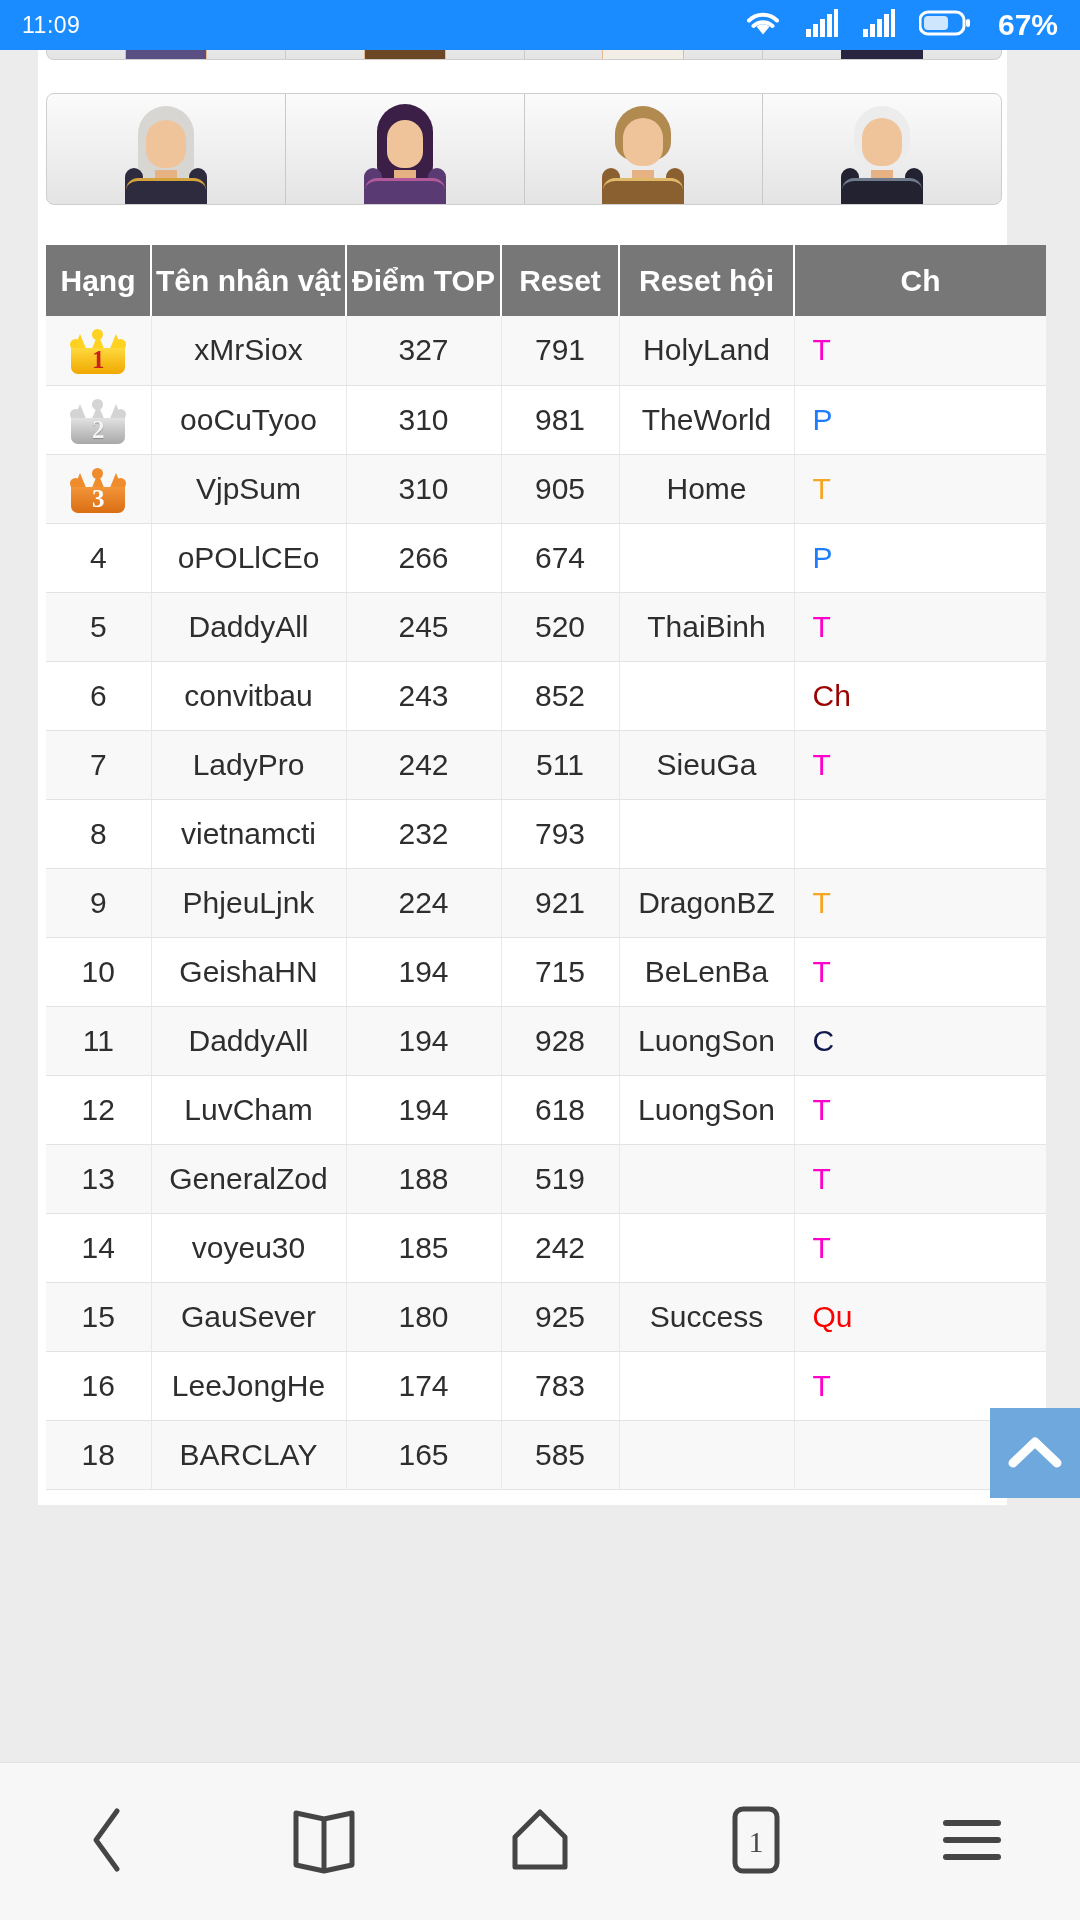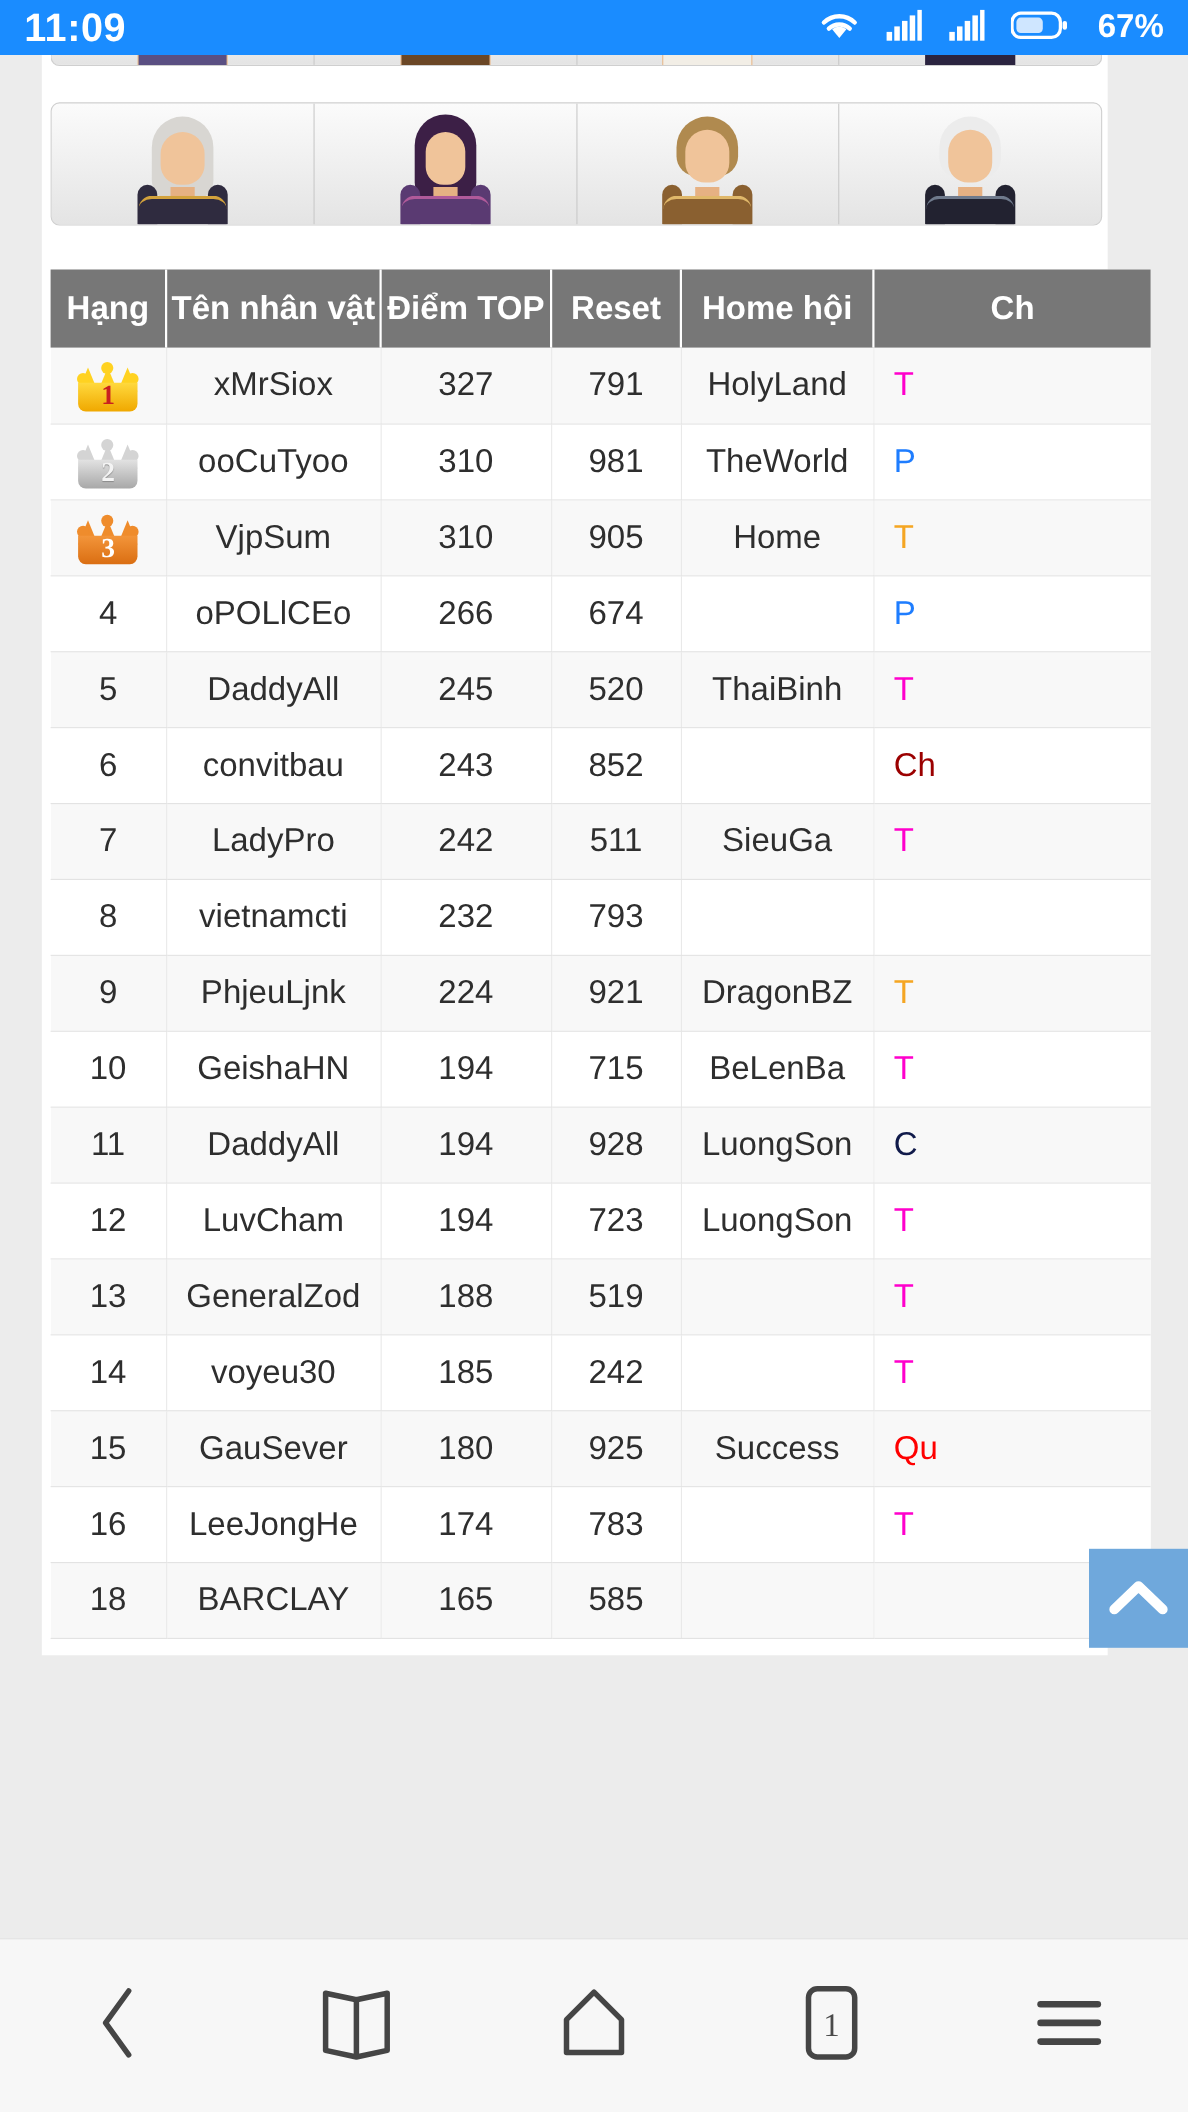--- a/index.html
+++ b/index.html
@@ -10,21 +10,21 @@
   }
 
   
   .status-bar{
     height:50px; width:1080px;
     background:#1a8cff;
     display:flex; align-items:center;
     padding:0 22px;
     color:#fff;
   }
-  .status-time{ font-size:36px; font-weight:700; letter-spacing:.5px; }
+  .status-time{ font-size:23px; font-weight:400; letter-spacing:.5px; }
   .status-right{ margin-left:auto; display:flex; align-items:flex-start; gap:23px; }
   .sb-icon{ display:block; }
   .status-batt-text{ font-size:30px; font-weight:700; margin-left:4px; }
 
   
   .viewport{
     position:relative;
     width:1080px;
     height:1455px;
     background:#ececec;
@@ -354,21 +354,21 @@
             <col class="col-reset">
               <col class="col-guild">
               <col class="col-class">
           </colgroup>
           <thead>
             <tr>
               <th>Hạng</th>
               <th>Tên nhân vật</th>
               <th>Điểm TOP</th>
               <th>Reset</th>
-              <th>Home hội</th>
+              <th>Reset hội</th>
               <th>Ch</th>
             </tr>
           </thead>
           <tbody id="rank-body">
               <tr>
                 <td><span class="crown gold"><span class="peak pk1"></span><span class="peak pk2"></span><span class="peak pk3"></span><span class="ball b1"></span><span class="ball b2"></span><span class="ball b3"></span><span class="band"></span><span class="num">1</span></span></td>
                 <td>xMrSiox</td>
                 <td>327</td>
                 <td>791</td>
                 <td>HolyLand</td>
@@ -451,21 +451,21 @@
                 <td>DaddyAll</td>
                 <td>194</td>
                 <td>928</td>
                 <td>LuongSon</td>
                 <td style="text-align: left; padding-left: 18px;"><span class="cls" style="color: rgb(16, 26, 74);">C</span></td>
               </tr>
               <tr>
                 <td>12</td>
                 <td>LuvCham</td>
                 <td>194</td>
-                <td>723</td>
+                <td>618</td>
                 <td>LuongSon</td>
                 <td style="text-align: left; padding-left: 18px;"><span class="cls" style="color: rgb(255, 0, 204);">T</span></td>
               </tr>
               <tr>
                 <td>13</td>
                 <td>GeneralZod</td>
                 <td>188</td>
                 <td>519</td>
                 <td></td>
                 <td style="text-align: left; padding-left: 18px;"><span class="cls" style="color: rgb(255, 0, 204);">T</span></td>

